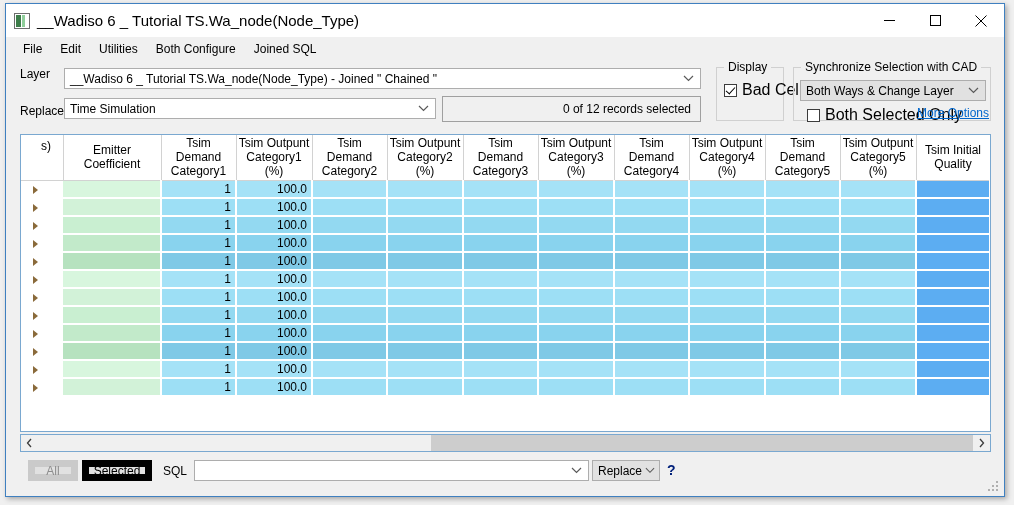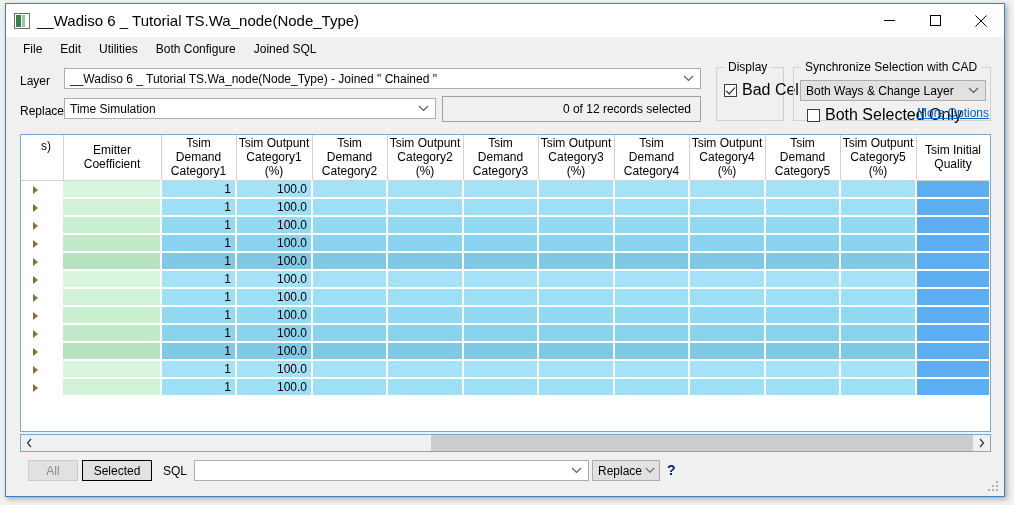--- a/index.html
+++ b/index.html
@@ -317,21 +317,21 @@
   .bottombar {
     position: absolute;
     left: 0;
     top: 452px;
     width: 100%;
     height: 40px;
   }
   .btn {
     position: absolute;
     box-sizing: border-box;
-    border: 1px solid #000000;
+    border: 7px solid #000000;
     background: #e1e1e1;
     font-size: 12px;
     color: #000;
     display: flex;
     align-items: center;
     justify-content: center;
   }
   .btn.disabled { color: #8d8d8d; background: #e1e1e1; border-color: #cacaca; }
   .qmark {
     position: absolute;
@@ -387,21 +387,21 @@
     <div class="menubar">
       <span class="menuitem">File</span>
       <span class="menuitem">Edit</span>
       <span class="menuitem">Utilities</span>
       <span class="menuitem">Both Configure</span>
       <span class="menuitem">Joined SQL</span>
     </div>
 
     <div class="topzone">
 
-      <span class="lbl" style="left:14px; top:13px;">Layer</span>
+      <span class="lbl" style="left:14px; top:6px;">Layer</span>
       <div class="combo" style="left:58px; top:7px; width:637px; height:21px;">
         <span>__Wadiso 6 _ Tutorial TS.Wa_node(Node_Type) - Joined " Chained "</span>
         <span class="arrow">
           <svg width="11" height="7" viewBox="0 0 11 7">
               <polyline points="1,1 5.5,5.5 10,1" fill="none" stroke="#5a5a5a" stroke-width="1.2"></polyline>
             </svg>
         </span>
       </div>
 
       <span class="lbl" style="left:14px; top:43px;">Replace</span>

